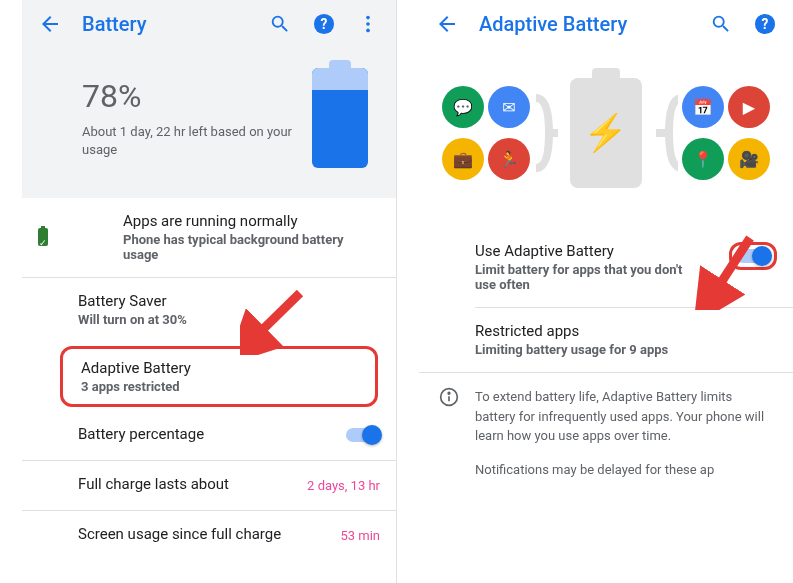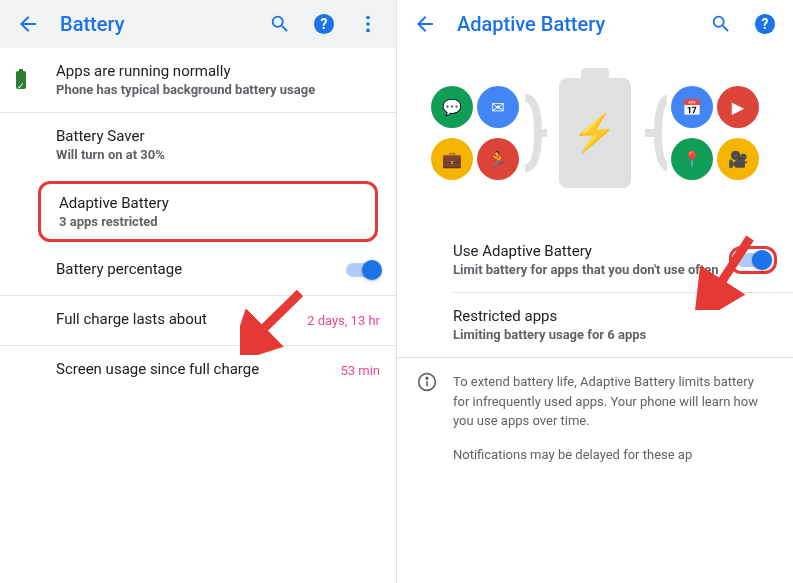--- a/index.html
+++ b/index.html
@@ -1,30 +1,30 @@
 <!DOCTYPE html>
 <html><head>
 <meta charset="utf-8">
 <style>
 * { margin: 0; padding: 0; box-sizing: border-box; font-family: Roboto, -apple-system, sans-serif; }
 body { background: #fff; width: 793px; height: 583px; display: flex; overflow: hidden; }
-.screen { width: 396px; height: 583px; background: #fff; position: relative; overflow: hidden; }
+.screen { width: 396px; height: 583px; background: #fff; position: relative; overflow: hidden; padding-left: 22px; }
 .divider-mid { width: 1px; background: #e0e0e0; }
 .header { display: flex; align-items: center; padding: 12px 16px; gap: 20px; }
 .header-l { background: #f1f3f4; }
 .header-title { color: #1a73e8; font-size: 20px; font-weight: 500; flex: 1; }
 .icon-btn { width: 24px; height: 24px; display: flex; align-items: center; justify-content: center; cursor: pointer; }
 .hero { background: #f1f3f4; padding: 20px 16px 30px 60px; display: flex; align-items: center; }
 .hero-txt { flex: 1; }
 .hero-pct { font-size: 32px; color: #5f6368; font-weight: 400; margin-bottom: 8px; }
 .hero-sub { font-size: 13px; color: #5f6368; line-height: 1.4; max-width: 220px; }
 .battery-lg { width: 56px; height: 100px; background: #1a73e8; border-radius: 6px; position: relative; margin-right: 12px; }
 .battery-lg::before { content: ''; position: absolute; top: -8px; left: 50%; transform: translateX(-50%); width: 22px; height: 8px; background: #aecbfa; border-radius: 4px 4px 0 0; }
 .battery-lg::after { content: ''; position: absolute; top: 0; left: 0; right: 0; height: 22px; background: #aecbfa; border-radius: 6px 6px 0 0; }
-.row { display: flex; align-items: center; padding: 14px 16px; border-bottom: 1px solid transparent; }
+.row { display: flex; align-items: center; padding: 14px 16px; border-bottom: 1px solid transparent; gap: 45px; }
 .row-ic { width: 40px; display: flex; align-items: center; }
 .row-body { flex: 1; }
 .row-title { font-size: 15px; color: #202124; margin-bottom: 2px; }
 .row-sub { font-size: 13px; color: #5f6368; font-weight: bold; }
 .row-val { font-size: 13px; color: #ec4899; margin-left: auto; }
 .sep { height: 1px; background: #e0e0e0; margin: 0; }
 .indent { padding-left: 56px; }
 .highlight-box { border: 3px solid #e53935; border-radius: 12px; }
 .adaptive-row { position: relative; margin: 4px 18px 4px 38px; padding: 10px 18px; }
 .toggle { width: 34px; height: 14px; background: #aecbfa; border-radius: 7px; position: relative; }
@@ -71,20 +71,27 @@
     </span>
     <span class="icon-btn" style="color:#1a73e8">
       <svg width="22" height="22" viewBox="0 0 24 24" fill="currentColor">
           <circle cx="12" cy="5" r="2"></circle>
           <circle cx="12" cy="12" r="2"></circle>
           <circle cx="12" cy="19" r="2"></circle>
         </svg>
     </span>
   </div>
 
+  <div class="hero">
+    <div class="hero-txt">
+      <div class="hero-pct">78%</div>
+      <div class="hero-sub">About 1 day, 22 hr left based on your usage</div>
+    </div>
+    <div class="battery-lg"></div>
+  </div>
 
   <div class="row">
     <div class="row-ic">
         <div class="small-bat"></div>
       </div>
     <div class="row-body">
       <div class="row-title">Apps are running normally</div>
       <div class="row-sub">Phone has typical background battery usage</div>
     </div>
   </div>
@@ -190,35 +197,35 @@
     <svg width="70" height="80" viewBox="0 0 70 80">
         <defs>
           <marker id="ah2" markerWidth="6" markerHeight="6" refX="2" refY="3" orient="auto">
             <path d="M0,0 L6,3 L0,6 Z" fill="#e53935"></path>
           </marker>
         </defs>
         <line x1="55" y1="8" x2="18" y2="65" stroke="#e53935" stroke-width="9" marker-end="url(#ah2)"></line>
       </svg>
   </div>
 
-  <div class="row indent" style="align-items:center">
+  <div class="row indent" style="align-items:flex-start">
     <div class="row-body">
       <div class="row-title">Use Adaptive Battery</div>
       <div class="row-sub">Limit battery for apps that you don't use often</div>
     </div>
     <div class="highlight-box toggle-box">
       <div class="toggle"></div>
     </div>
   </div>
   <div class="sep" style="margin-left:56px"></div>
 
   <div class="row indent">
     <div class="row-body">
       <div class="row-title">Restricted apps</div>
-      <div class="row-sub">Limiting battery usage for 6 apps</div>
+      <div class="row-sub">Limiting battery usage for 9 apps</div>
     </div>
   </div>
   <div class="sep"></div>
 
   <div class="info-row">
     <span style="color:#5f6368">
       <svg width="20" height="20" viewBox="0 0 24 24" fill="none" stroke="currentColor" stroke-width="2">
           <circle cx="12" cy="12" r="10"></circle>
           <line x1="12" y1="11" x2="12" y2="17"></line>
           <circle cx="12" cy="7.5" r="1" fill="currentColor"></circle>

